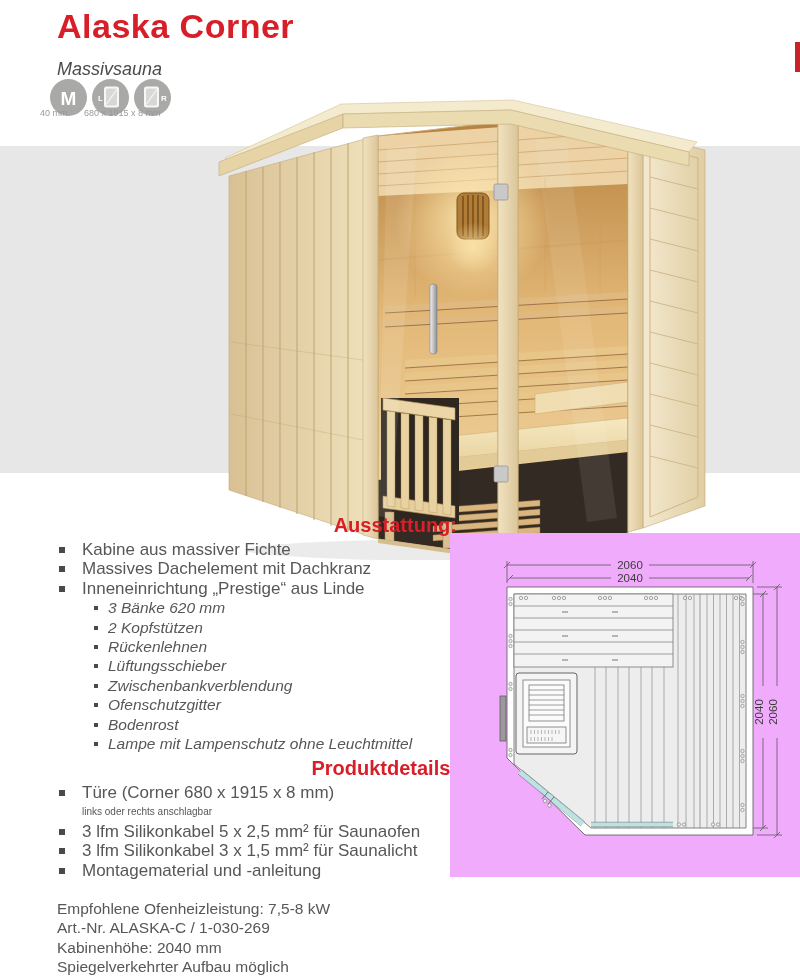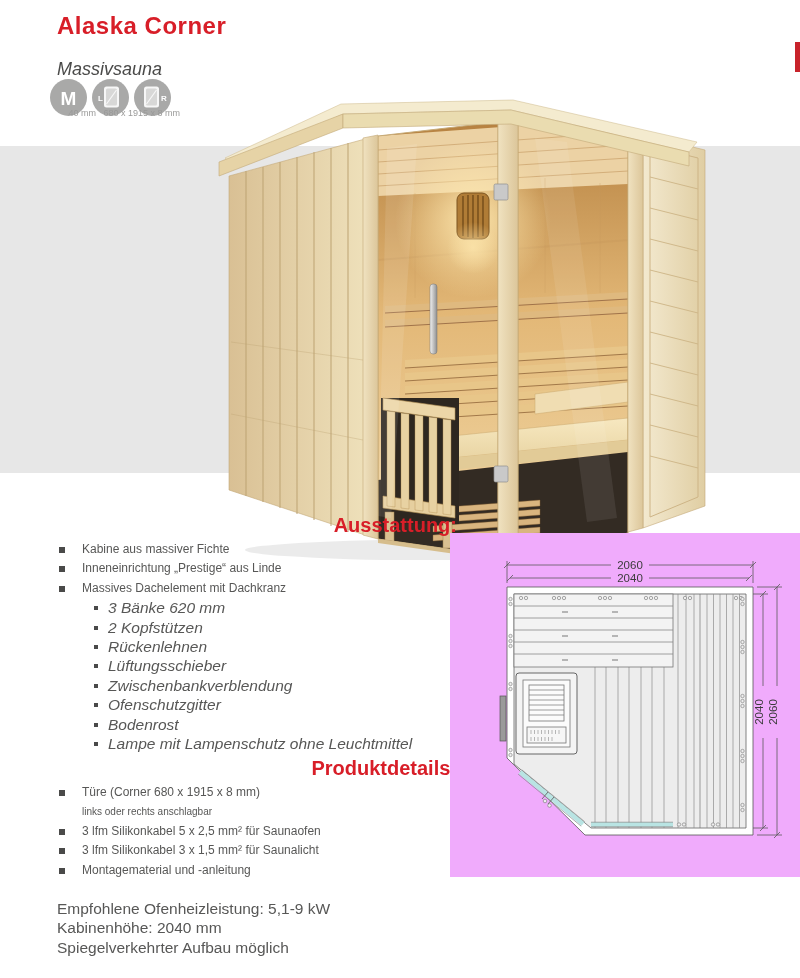--- a/index.html
+++ b/index.html
@@ -3,31 +3,31 @@
 <meta charset="utf-8">
 <style>
   html,body{margin:0;padding:0;}
   body{
     width:800px;height:978px;position:relative;background:#fff;overflow:hidden;
     font-family:"Liberation Sans",sans-serif;color:#575756;
   }
   .photo-band{position:absolute;left:0;top:146px;width:800px;height:327px;background:#e7e7e7;}
   .red-tab{position:absolute;right:0;top:42px;width:5px;height:30px;background:#c8232b;}
   .header{position:absolute;left:57px;top:6px;}
-  .title{font-size:24px;font-weight:bold;color:#d81e28;letter-spacing:.5px;line-height:40px;}
+  .title{font-size:34px;font-weight:bold;color:#d81e28;letter-spacing:.5px;line-height:40px;}
   .subtitle{font-size:18px;font-style:italic;color:#4a4a49;margin-top:13px;}
   .badge{position:absolute;top:79px;width:37px;height:37px;}
   .badge svg{display:block;}
-  .badge-caption{position:absolute;top:108px;font-size:9px;color:#9a9a99;text-align:right;}
+  .badge-caption{position:absolute;top:108px;font-size:9px;color:#9a9a99;text-align:left;}
   .cap1{left:40px;width:56px;}
   .cap2{left:84px;width:96px;}
   .section{position:absolute;left:57px;width:400px;}
   .section h2{margin:0 0 4px 0;font-size:20px;line-height:22px;font-weight:bold;color:#d81e28;text-align:right;}
   ul.feat{list-style:none;margin:0;padding:0;}
-  ul.feat>li{position:relative;padding-left:25px;font-size:12px;line-height:19.4px;color:#575756;}
+  ul.feat>li{position:relative;padding-left:25px;font-size:17px;line-height:19.4px;color:#575756;}
   ul.feat>li::before{content:"";position:absolute;left:2px;top:7px;width:6px;height:6px;background:#4a4a49;}
   ul.sub{list-style:none;margin:0 0 0 37px;padding:0;font-style:italic;}
   ul.sub>li{position:relative;padding-left:14px;font-size:15.5px;line-height:19.4px;color:#575756;}
   ul.sub>li::before{content:"";position:absolute;left:0;top:8px;width:4px;height:4px;background:#4a4a49;}
   .cont{padding-left:25px;font-size:10px;line-height:19.4px;color:#575756;}
   .footer p{margin:0;font-size:15.5px;line-height:19.4px;color:#575756;}
   .plan-panel{position:absolute;left:450px;top:533px;width:350px;height:344px;background:#f0abfc;}
   .sauna{position:absolute;left:215px;top:98px;width:530px;height:462px;}
 </style>
 </head>
@@ -229,22 +229,22 @@
     <polygon points="10,60 126,6 298,2 482,44 474,54 296,12 128,16 18,66" fill="#f4ebcf" stroke="#cdb88a" stroke-width="0.5"></polygon>
     <polygon points="4,64 128,16 128,30 4,78" fill="#e6d3a6" stroke="#c3aa78" stroke-width="0.6"></polygon>
     <polygon points="128,16 296,12 474,54 474,68 296,26 128,30" fill="#eadcb0" stroke="#c3aa78" stroke-width="0.6"></polygon>
   </g>
 </svg>
 
 <div class="section" style="top:514px">
   <h2>Ausstattung:</h2>
   <ul class="feat">
     <li>Kabine aus massiver Fichte</li>
+    <li>Massives Dachelement mit Dachkranz</li>
     <li>Inneneinrichtung „Prestige“ aus Linde</li>
-    <li>Massives Dachelement mit Dachkranz</li>
   </ul>
   <ul class="sub">
     <li>3 Bänke 620 mm</li>
     <li>2 Kopfstützen</li>
     <li>Rückenlehnen</li>
     <li>Lüftungsschieber</li>
     <li>Zwischenbankverblendung</li>
     <li>Ofenschutzgitter</li>
     <li>Bodenrost</li>
     <li>Lampe mit Lampenschutz ohne Leuchtmittel</li>
@@ -258,21 +258,22 @@
   </ul>
   <div class="cont">links oder rechts anschlagbar</div>
   <ul class="feat">
     <li>3 lfm Silikonkabel 5 x 2,5 mm² für Saunaofen</li>
     <li>3 lfm Silikonkabel 3 x 1,5 mm² für Saunalicht</li>
     <li>Montagematerial und -anleitung</li>
   </ul>
 </div>
 
 <div class="section footer" style="top:899px">
-  <p>Empfohlene Ofenheizleistung: 5,1-9 kW</p>
+  <p>Empfohlene Ofenheizleistung: 7,5-8 kW</p>
+  <p>Art.-Nr. ALASKA-C / 1-030-269</p>
   <p>Kabinenhöhe: 2040 mm</p>
   <p>Spiegelverkehrter Aufbau möglich</p>
 </div>
 
 <div class="plan-panel">
 <svg width="350" height="344" viewBox="0 0 350 344">
   <g stroke="#5a5a5a" stroke-width="0.8" fill="none" font-family="Liberation Sans, sans-serif">
 
     <g>
       <line x1="57" y1="50" x2="57" y2="28"></line>

